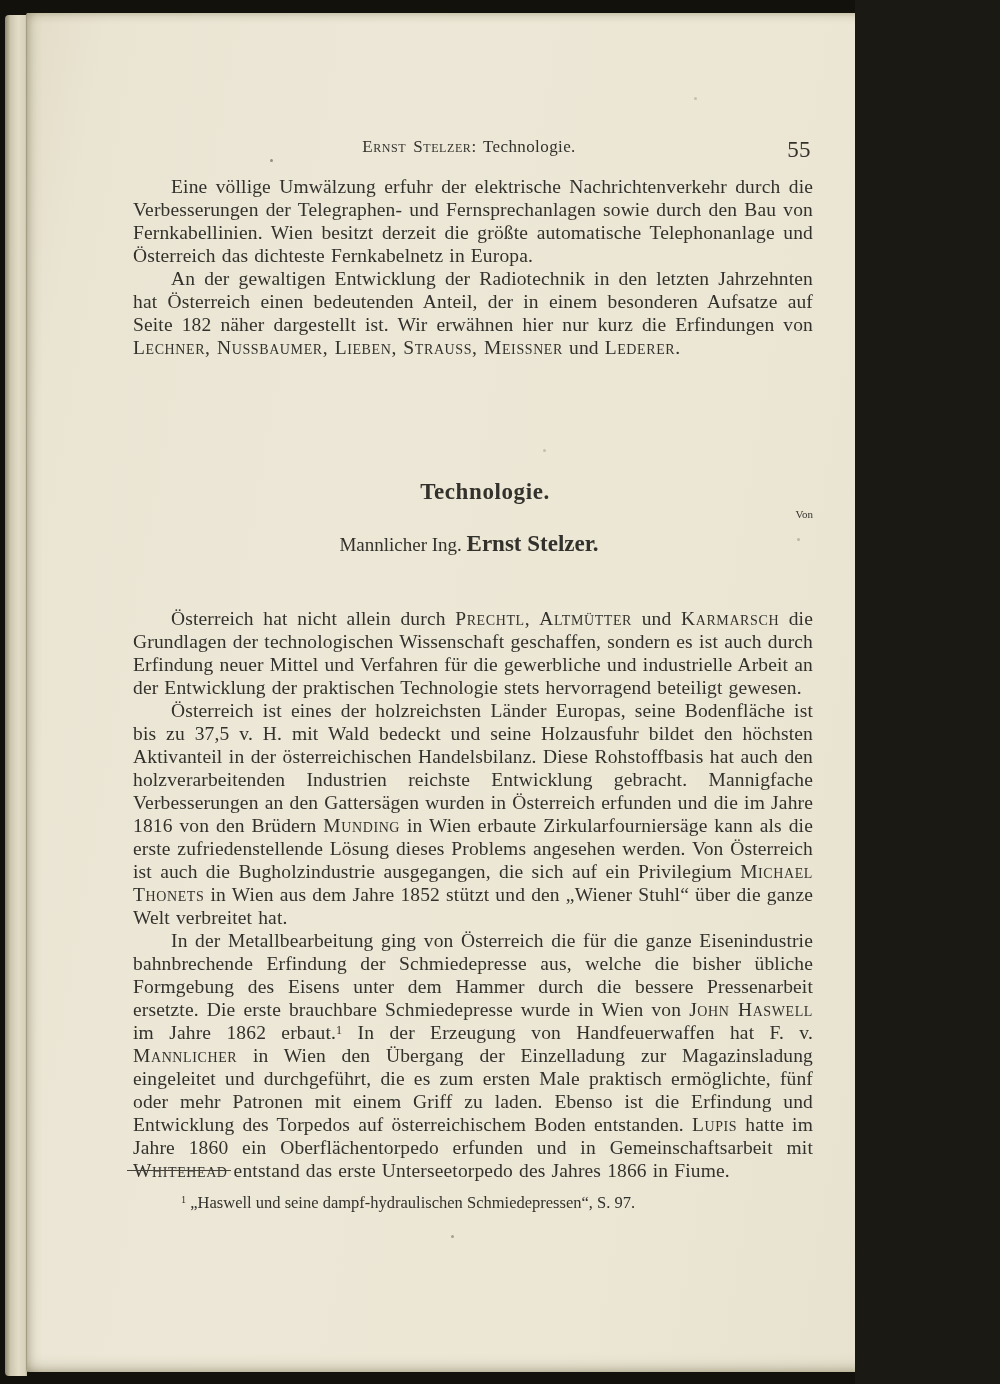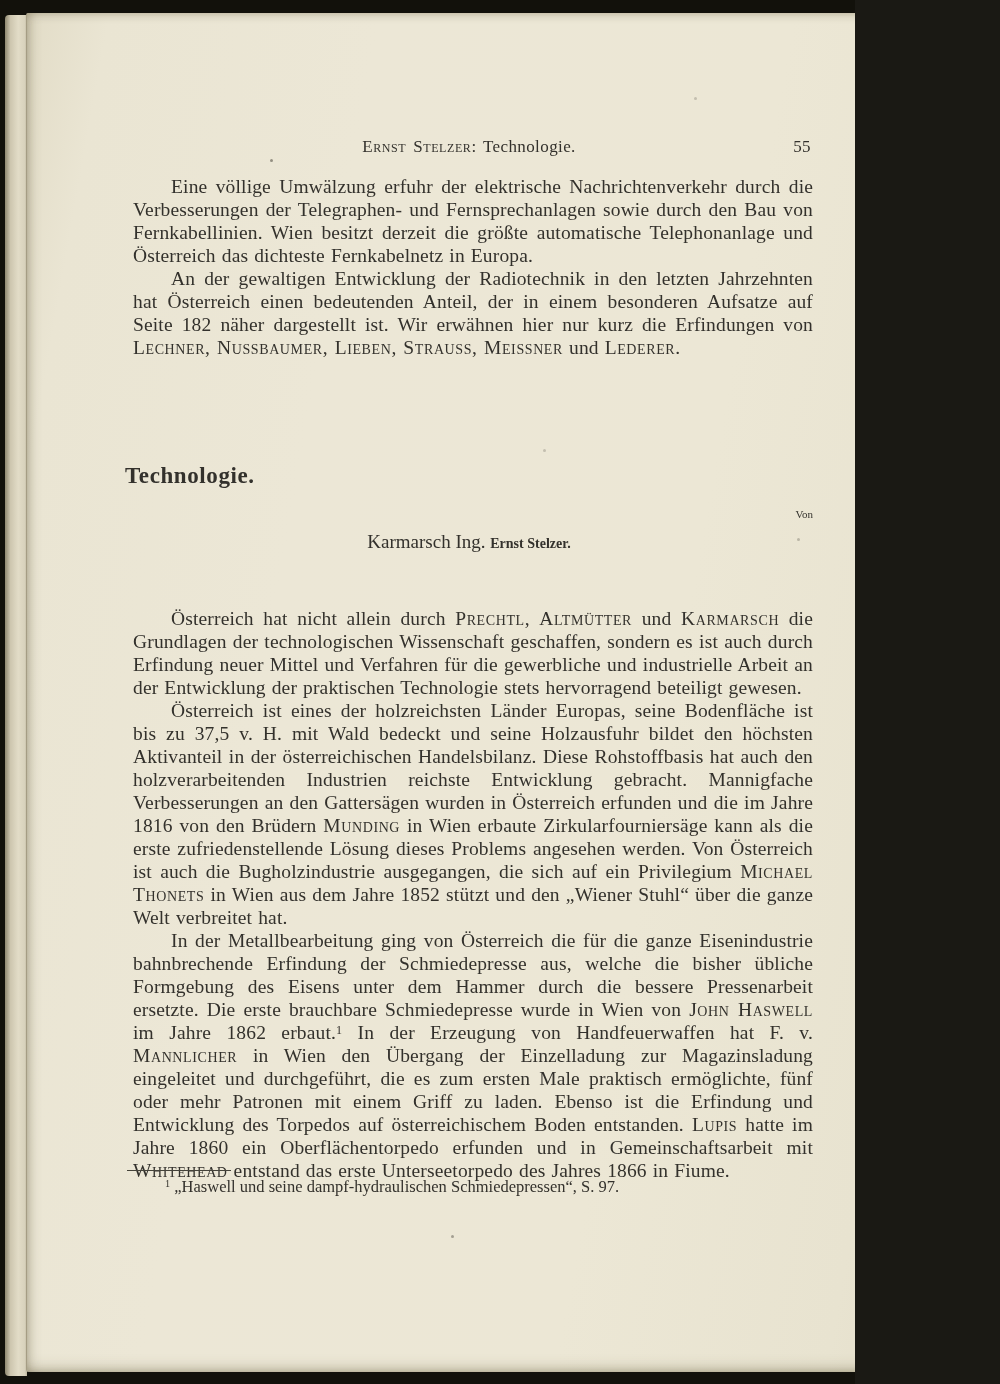--- a/index.html
+++ b/index.html
@@ -39,43 +39,43 @@
       inset 6px 0 14px -6px rgba(94,84,52,0.45),
       inset 0 -9px 16px -9px rgba(94,84,52,0.45),
       inset 0 7px 12px -8px rgba(94,84,52,0.30),
       inset -4px 0 8px -5px rgba(110,100,70,0.35);
   }
 
   .content { position:absolute; left:98px; top:0; width:688px; }
 
   .running-header { position:absolute; top:124px; left:0; width:100%; text-align:center;
     font-size:17px; letter-spacing:0.4px; word-spacing:2px; }
-  .page-number { position:absolute; right:2px; top:0; font-size:17px; }
+  .page-number { position:absolute; right:2px; top:0; font-size:23px; }
 
   .para { margin:0; text-align:justify; text-indent:0;
     font-size:19.5px; line-height:23px; letter-spacing:0.15px; word-spacing:1px;
     hyphens:auto; -webkit-hyphens:auto; }
   .para.indent { text-indent:38px;margin-left:8px; }
 
   .block1 { position:absolute; top:162px; left:0; width:100%; }
   .block2 { position:absolute; top:594px; left:0; width:100%; }
 
-  .section-title { position:absolute; top:450px; left:0; width:100%; margin:0;
-    font-size:23px; font-weight:700; letter-spacing:0.6px; }
+  .section-title { position:absolute; top:450px; left:0; width:100%; margin:16px;
+    text-align:center; font-size:23px; font-weight:700; letter-spacing:0.6px; }
   .von { position:absolute; top:495px; left:0; width:100%; text-align:right; font-size:11px; }
   .byline { position:absolute; top:518px; left:0; width:100%; text-align:center; font-size:19px; }
-  .byline .b { font-size:14px; }
+  .byline .b { font-size:23px; }
 
   .sc { font-variant:small-caps; letter-spacing:0.6px; }
   .b  { font-weight:700; }
   sup.sup { font-size:0.62em; vertical-align:baseline; position:relative; top:-0.45em; line-height:0; }
 
   .footnote-rule { position:absolute; top:1157px; left:2px; width:104px; height:1px;
     background:#45433a; }
-  .footnote { position:absolute; top:1163px; left:0; width:100%; margin:0;
+  .footnote { position:absolute; top:1163px; left:0; width:100%; margin:16px;
     font-size:16.5px; line-height:21px; text-indent:40px; text-align:justify; }
 
   .speck { position:absolute; border-radius:50%; background:#4c483e; }
   .s1 { left:243px; top:146px; width:3px; height:3px; opacity:.55; }
   .s2 { left:667px; top:84px;  width:3px; height:3px; opacity:.25; }
   .s3 { left:770px; top:525px; width:3px; height:3px; opacity:.3; }
   .s4 { left:516px; top:436px; width:3px; height:3px; opacity:.25; }
   .s5 { left:424px; top:1222px; width:3px; height:3px; opacity:.45; }
   .s6 { left:898px; top:90px; width:2px; height:2px; opacity:.25; }
 </style>
@@ -94,21 +94,21 @@
         <span class="page-number">55</span>
       </div>
 
       <div class="block1">
         <p class="para indent"><span>Eine völlige Umwälzung erfuhr der elektrische Nachrichtenverkehr durch die Verbesserungen der Telegraphen- und Fernsprechanlagen sowie durch den Bau von Fernkabellinien. Wien besitzt derzeit die größte automatische Telephonanlage und Österreich das dichteste Fernkabelnetz in Europa.</span></p>
         <p class="para indent"><span>An der gewaltigen Entwicklung der Radiotechnik in den letzten Jahrzehnten hat Österreich einen bedeutenden Anteil, der in einem besonderen Aufsatze auf Seite 182 näher dargestellt ist. Wir erwähnen hier nur kurz die Erfindungen von </span><span class="sc">Lechner, Nussbaumer, Lieben, Strauss, Meissner</span><span> und </span><span class="sc">Lederer</span><span>.</span></p>
       </div>
 
       <h1 class="section-title">Technologie.</h1>
       <div class="von">Von</div>
-      <div class="byline"><span>Karmarsch Ing. </span><span class="b">Ernst Stelzer.</span></div>
+      <div class="byline"><span>Mannlicher Ing. </span><span class="b">Ernst Stelzer.</span></div>
 
       <div class="block2">
         <p class="para indent"><span>Österreich hat nicht allein durch </span><span class="sc">Prechtl, Altmütter</span><span> und </span><span class="sc">Karmarsch</span><span> die Grundlagen der technologischen Wissenschaft geschaffen, sondern es ist auch durch Erfindung neuer Mittel und Verfahren für die gewerbliche und industrielle Arbeit an der Entwicklung der praktischen Technologie stets hervorragend beteiligt gewesen.</span></p>
         <p class="para indent"><span>Österreich ist eines der holzreichsten Länder Europas, seine Bodenfläche ist bis zu 37,5 v. H. mit Wald bedeckt und seine Holzausfuhr bildet den höchsten Aktivanteil in der österreichischen Handelsbilanz. Diese Rohstoffbasis hat auch den holzverarbeitenden Industrien reichste Entwicklung gebracht. Mannigfache Verbesserungen an den Gattersägen wurden in Österreich erfunden und die im Jahre 1816 von den Brüdern </span><span class="sc">Munding</span><span> in Wien erbaute Zirkularfourniersäge kann als die erste zufriedenstellende Lösung dieses Problems angesehen werden. Von Österreich ist auch die Bugholzindustrie ausgegangen, die sich auf ein Privilegium </span><span class="sc">Michael Thonets</span><span> in Wien aus dem Jahre 1852 stützt und den „Wiener Stuhl“ über die ganze Welt verbreitet hat.</span></p>
         <p class="para indent"><span>In der Metallbearbeitung ging von Österreich die für die ganze Eisenindustrie bahnbrechende Erfindung der Schmiedepresse aus, welche die bisher übliche Formgebung des Eisens unter dem Hammer durch die bessere Pressenarbeit ersetzte. Die erste brauchbare Schmiedepresse wurde in Wien von </span><span class="sc">John Haswell</span><span> im Jahre 1862 erbaut.</span><sup class="sup">1</sup><span> In der Erzeugung von Handfeuerwaffen hat F. v. </span><span class="sc">Mannlicher</span><span> in Wien den Übergang der Einzelladung zur Magazinsladung eingeleitet und durchgeführt, die es zum ersten Male praktisch ermöglichte, fünf oder mehr Patronen mit einem Griff zu laden. Ebenso ist die Erfindung und Entwicklung des Torpedos auf österreichischem Boden entstanden. </span><span class="sc">Lupis</span><span> hatte im Jahre 1860 ein Oberflächentorpedo erfunden und in Gemeinschaftsarbeit mit </span><span class="sc">Whitehead</span><span> entstand das erste Unterseetorpedo des Jahres 1866 in Fiume.</span></p>
       </div>
 
       <div class="footnote-rule"></div>
       <p class="footnote"><sup class="sup">1</sup><span> „Haswell und seine dampf-hydraulischen Schmiedepressen“, S. 97.</span></p>
     </div>

